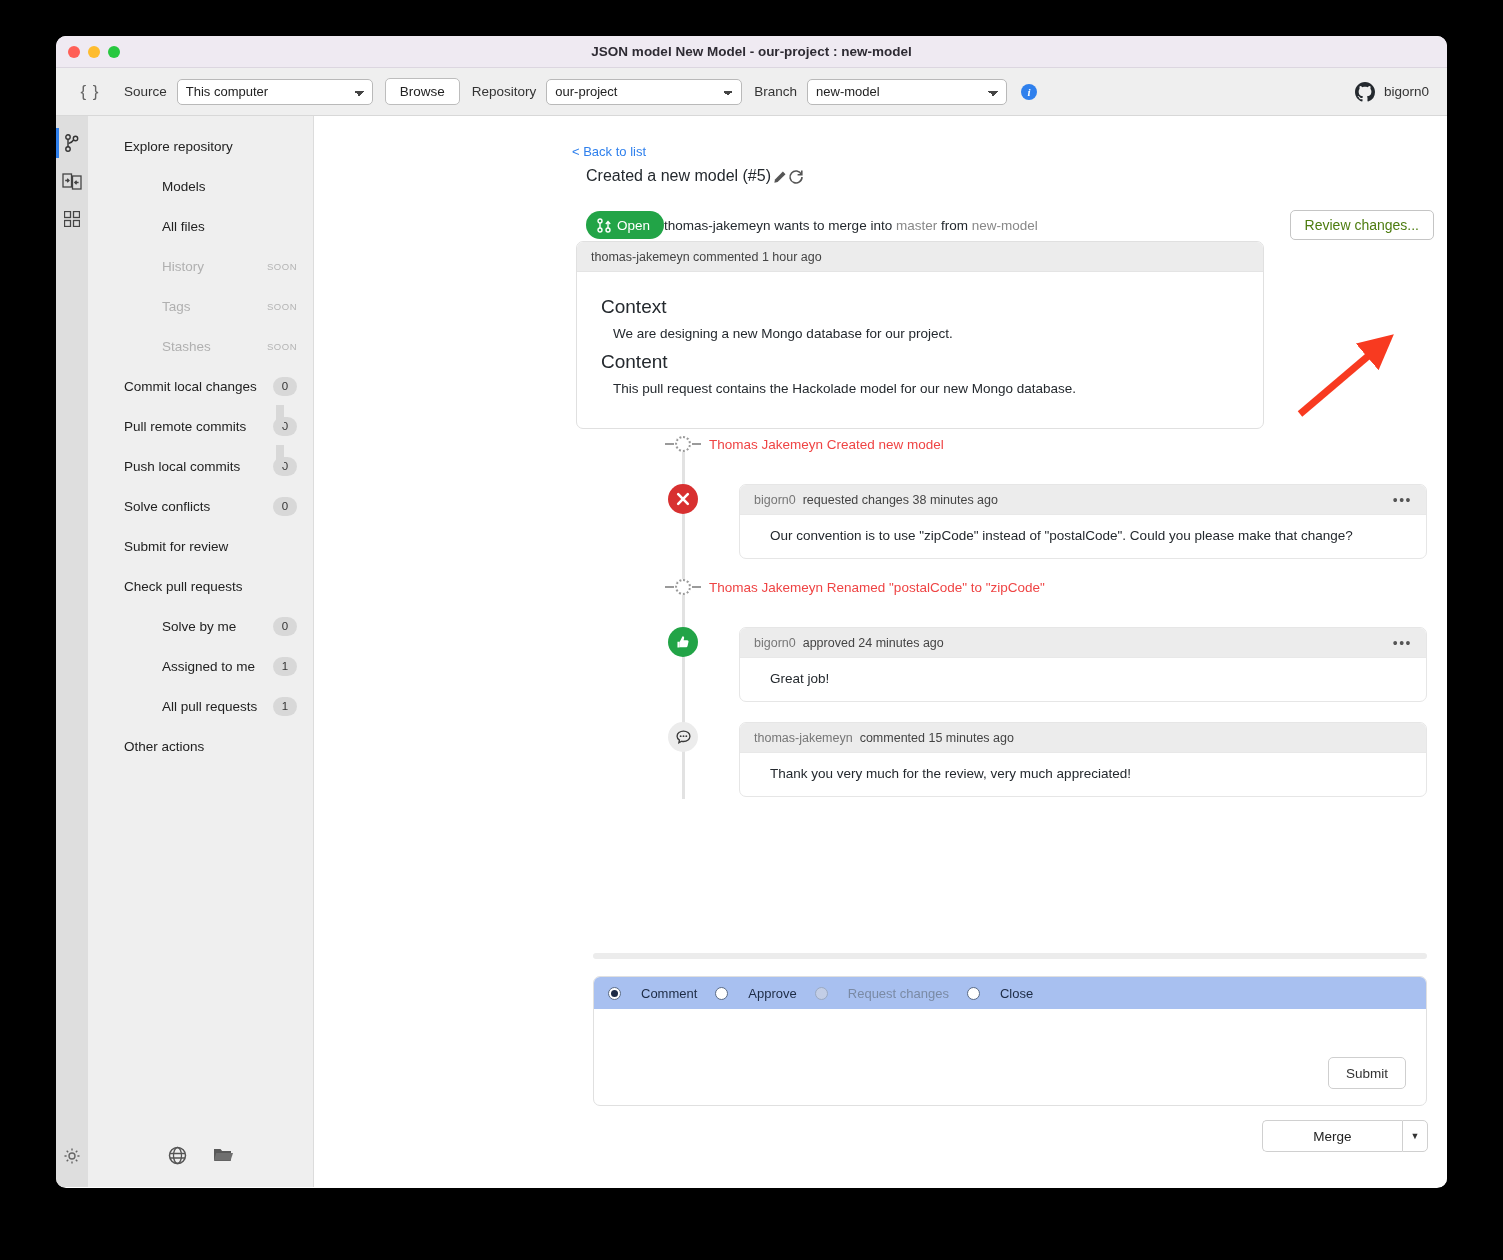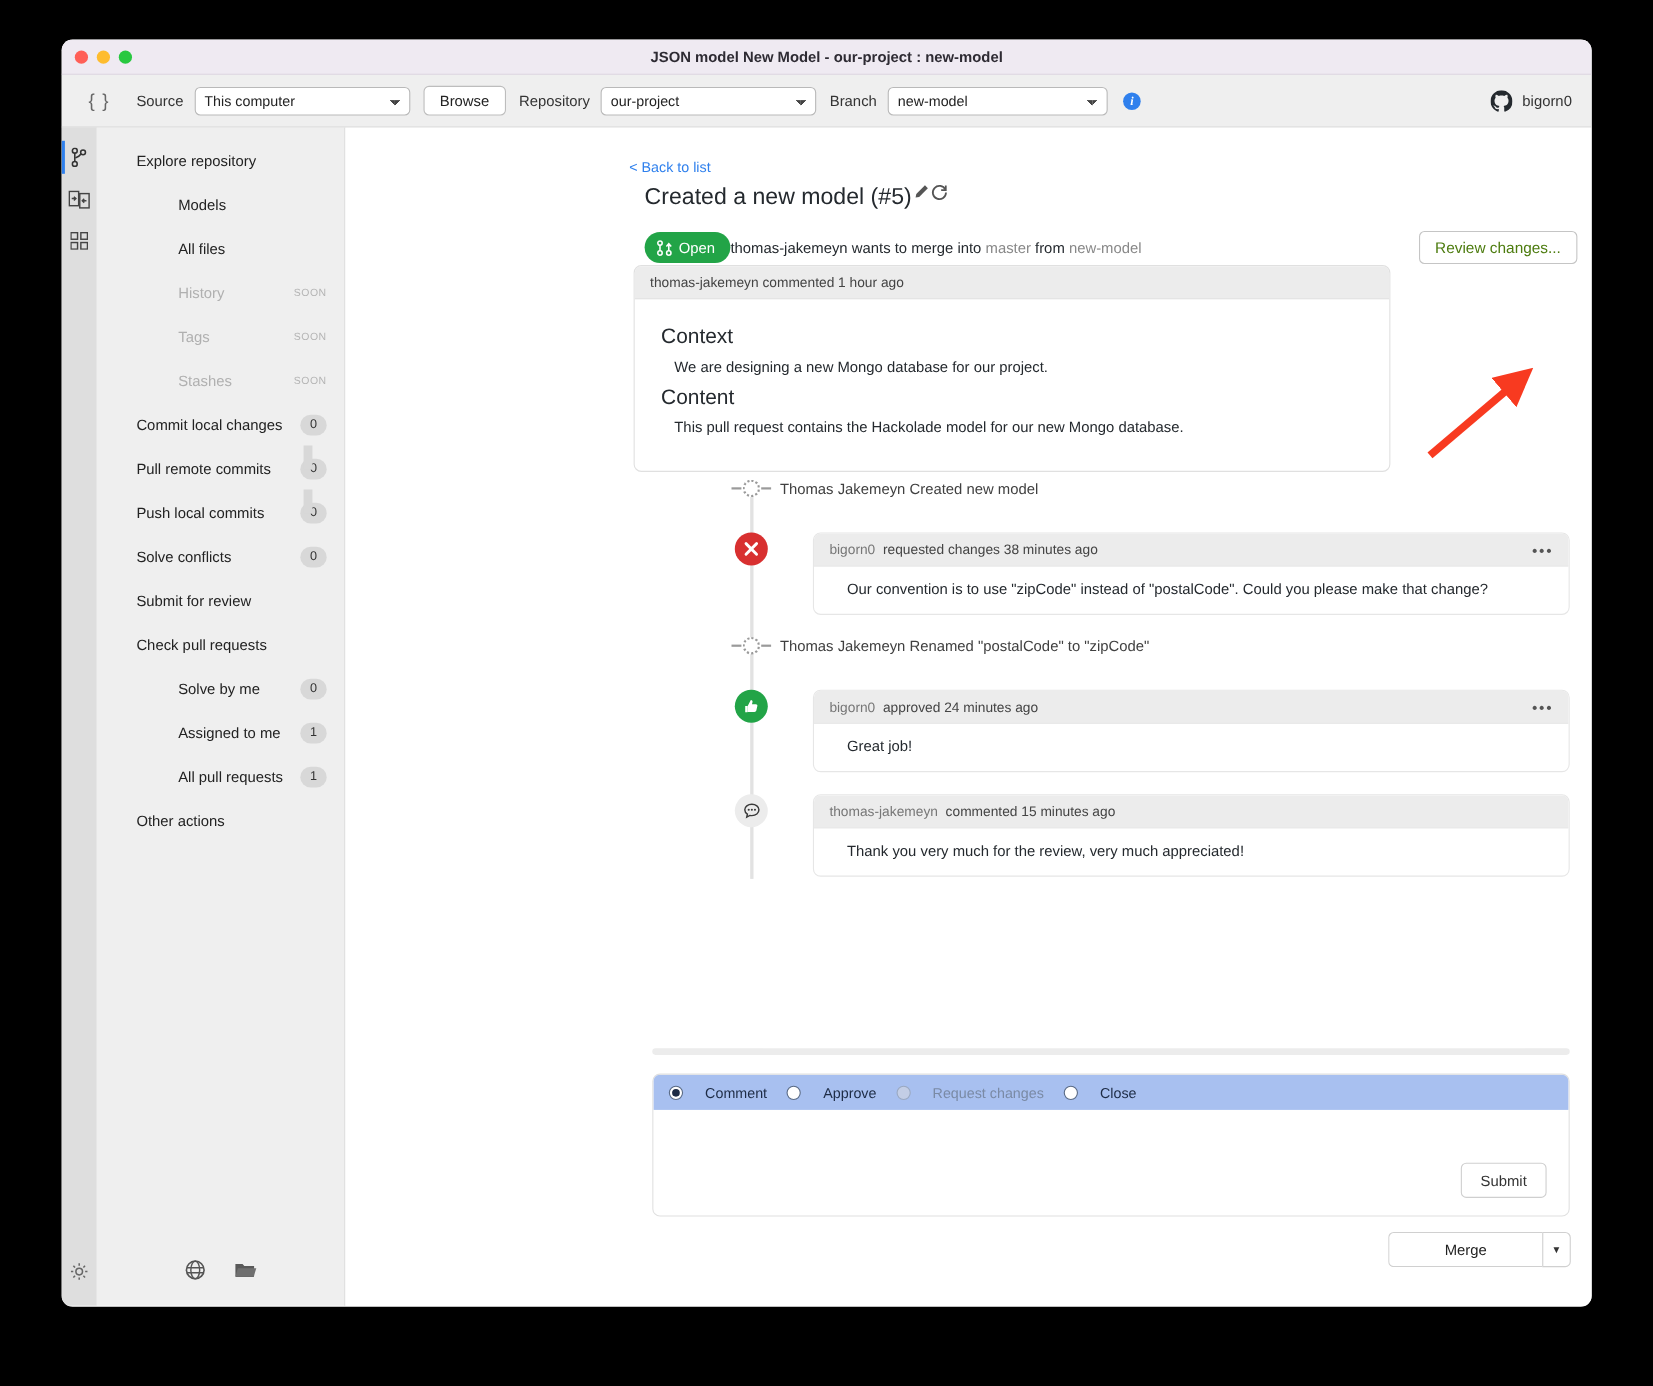--- a/index.html
+++ b/index.html
@@ -142,22 +142,22 @@
   .main {
     flex: 1; background: #fff; position: relative;
     overflow: hidden;
   }
   .back-link {
     position: absolute; left: 258px; top: 28px;
     font-size: 13px; color: #2f80ed; cursor: pointer;
   }
   .pr-title {
     position: absolute; left: 272px; top: 51px;
-    font-size: 21px; color: #24292e;
-    display: flex; align-items: flex-start; gap: 1px;
+    font-size: 16px; color: #24292e;
+    display: flex; align-items: flex-end; gap: 1px;
   }
   .title-icon { color: #555; cursor: pointer; display:flex; }
   .pr-status-row {
     position: absolute; left: 272px; top: 94px;
     display: flex; align-items: center; 
     width: 848px;
   }
   .open-badge {
     background: #22a447; color: #fff;
     border-radius: 14px; height: 28px;
@@ -218,21 +218,21 @@
   .commit-dot::after { right: -12px; }
   .icon-circle {
     width: 30px; height: 30px; border-radius: 50%;
     display: flex; align-items: center; justify-content: center;
     color: #fff;
   }
   .ic-red { background: #d83030; }
   .ic-green { background: #22a447; }
   .ic-gray { background: #ececec; color: #444; }
   .tl-commit-text {
-    margin-left: 116px; font-size: 13.5px; color: #404040;
+    margin-left: 116px; font-size: 13.5px; color: #ef4444;
     padding-top: 1px;
   }
   .event-card {
     margin-left: 146px; flex: 1;
     border: 1px solid #e6e6e6; border-radius: 7px;
     overflow: hidden; background: #fff;
   }
   .ev-head {
     background: #ececec; height: 30px;
     display: flex; align-items: center;

